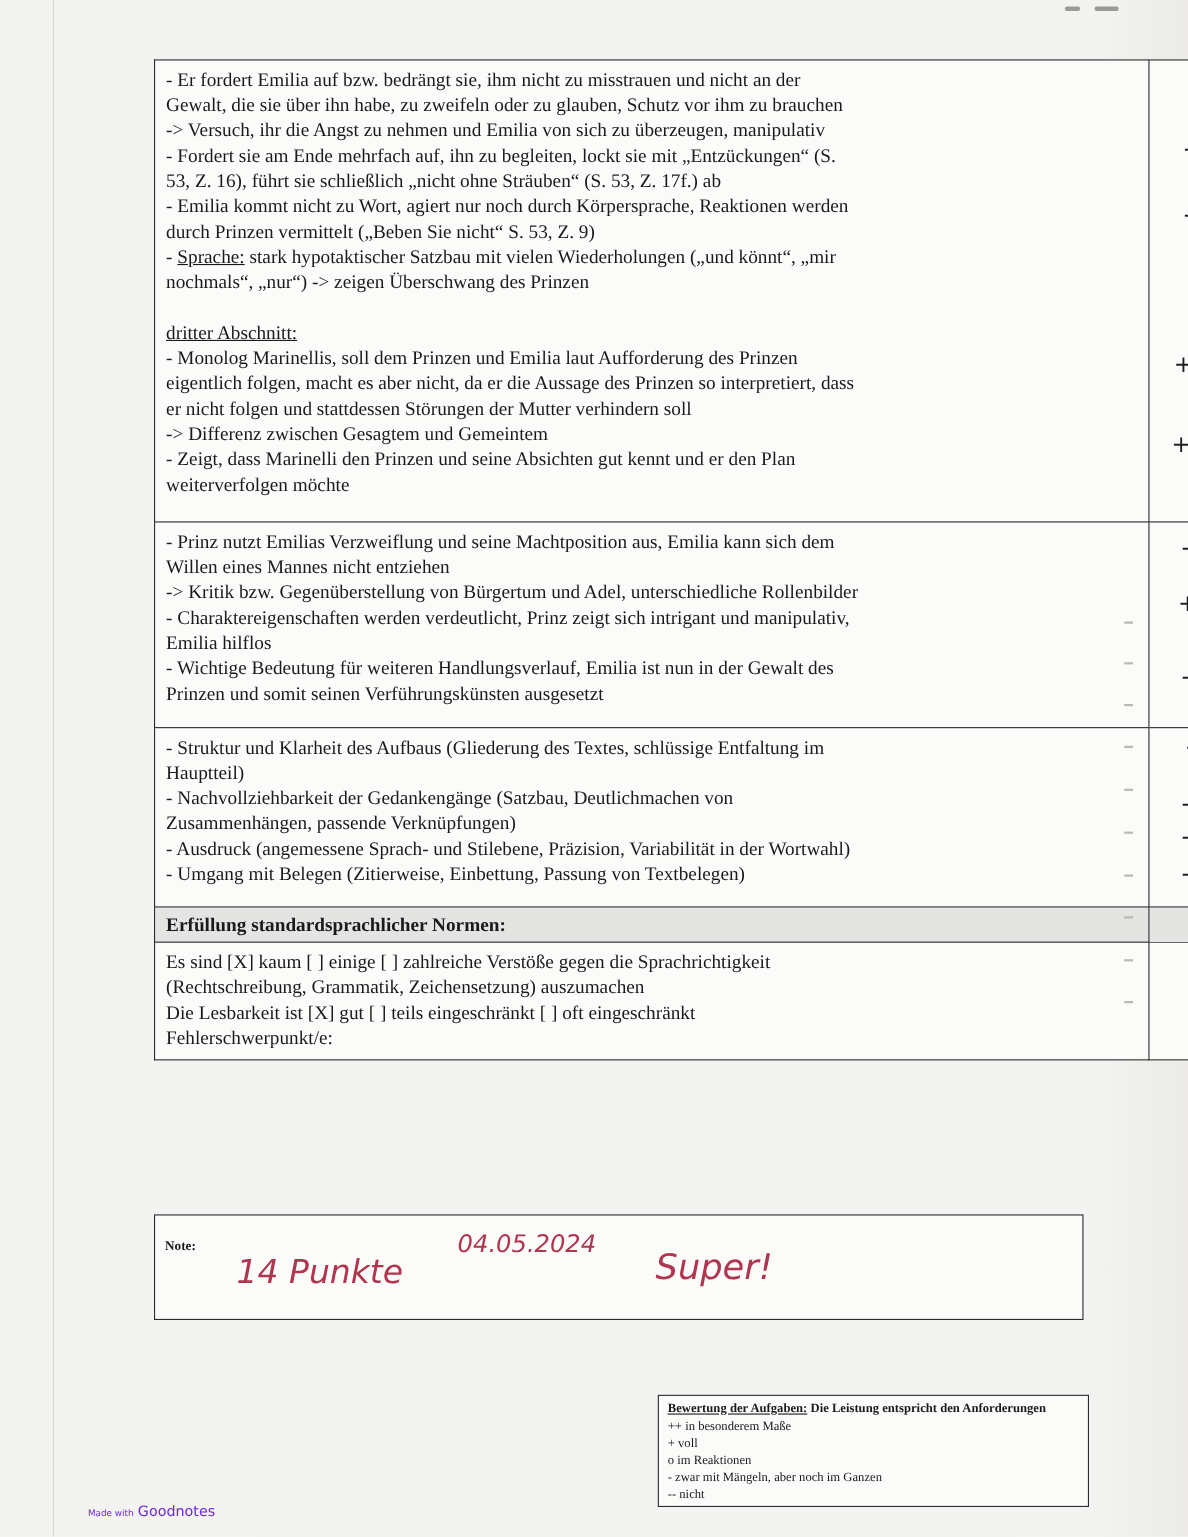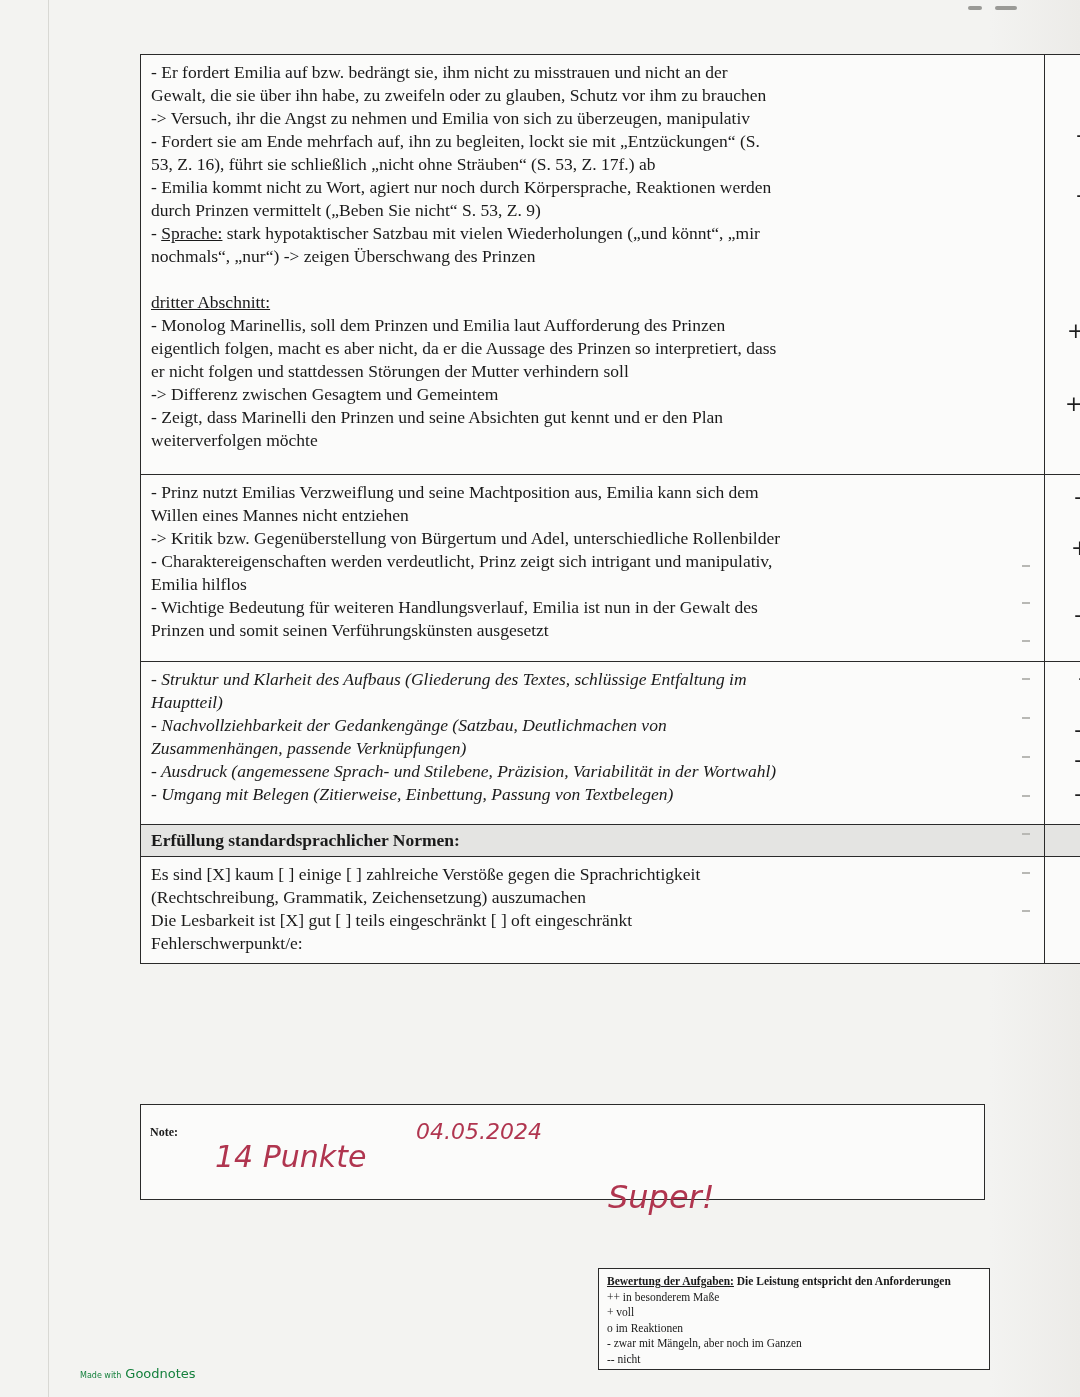--- a/index.html
+++ b/index.html
@@ -29,30 +29,30 @@
   .mark { position: absolute; font-family: "DejaVu Sans", sans-serif; font-size: 21px; color: #1f1f1f; letter-spacing: 6px; }
 
   .note-box {
     position: absolute; left: 140px; top: 1104px; width: 843px; height: 94px;
     border: 1.5px solid #2a2a2a; background: #fbfbfa;
   }
   .note-label { position: absolute; left: 9px; top: 20px; font-weight: bold; font-size: 12px; }
   .hand { position: absolute; color: #b0354f; font-family: "DejaVu Sans", sans-serif; font-style: italic; }
   .points { left: 74px; top: 34px; font-size: 30px; }
   .date { left: 275px; top: 14px; font-size: 22px; }
-  .super { left: 467px; top: 28px; font-size: 32px; margin-top: 45px; }
+  .super { left: 455px; top: 28px; font-size: 32px; }
 
   .legend-box {
     position: absolute; left: 598px; top: 1268px; width: 392px; height: 102px;
     border: 1.5px solid #2a2a2a; background: #fbfbfa;
     font-size: 11.5px; line-height: 15.5px; padding: 5px 8px; box-sizing: border-box;
   }
   .legend-title { font-weight: bold; }
 
-  .watermark { position: absolute; left: 80px; top: 1363px; font-family: "DejaVu Sans", sans-serif; color: #15803d; text-align: right; }
+  .watermark { position: absolute; left: 80px; top: 1363px; font-family: "DejaVu Sans", sans-serif; color: #6d28d9; text-align: right; }
   .wm-small { font-size: 8px; margin-right: 4px; }
   .wm-big { font-size: 13px; }
 </style>
 </head>
 <body>
 
 <div class="page-edge"></div>
 <div class="right-shade"></div>
 <div class="top-mark" style="left:968px;width:14px;"></div>
 <div class="top-mark" style="left:995px;width:22px;"></div>
@@ -101,21 +101,21 @@
       <span class="line">Prinzen und somit seinen Verführungskünsten ausgesetzt</span>
     </td>
     <td class="marks">
       <span class="mark" style="left:28px;top:12px;">++</span>
       <span class="mark" style="left:26px;top:62px;">++</span>
       <span class="mark" style="left:28px;top:130px;">++</span>
     </td>
   </tr>
 
   <tr>
-    <td style="height:148px;font-style:italic;">
+    <td style="height:148px;">
       <span class="line">- Struktur und Klarheit des Aufbaus (Gliederung des Textes, schlüssige Entfaltung im</span>
       <span class="line">Hauptteil)</span>
       <span class="line">- Nachvollziehbarkeit der Gedankengänge (Satzbau, Deutlichmachen von</span>
       <span class="line">Zusammenhängen, passende Verknüpfungen)</span>
       <span class="line">- Ausdruck (angemessene Sprach- und Stilebene, Präzision, Variabilität in der Wortwahl)</span>
       <span class="line">- Umgang mit Belegen (Zitierweise, Einbettung, Passung von Textbelegen)</span>
     </td>
     <td class="marks">
       <span class="mark" style="left:32px;top:6px;">+</span>
       <span class="mark" style="left:28px;top:58px;">++</span>

